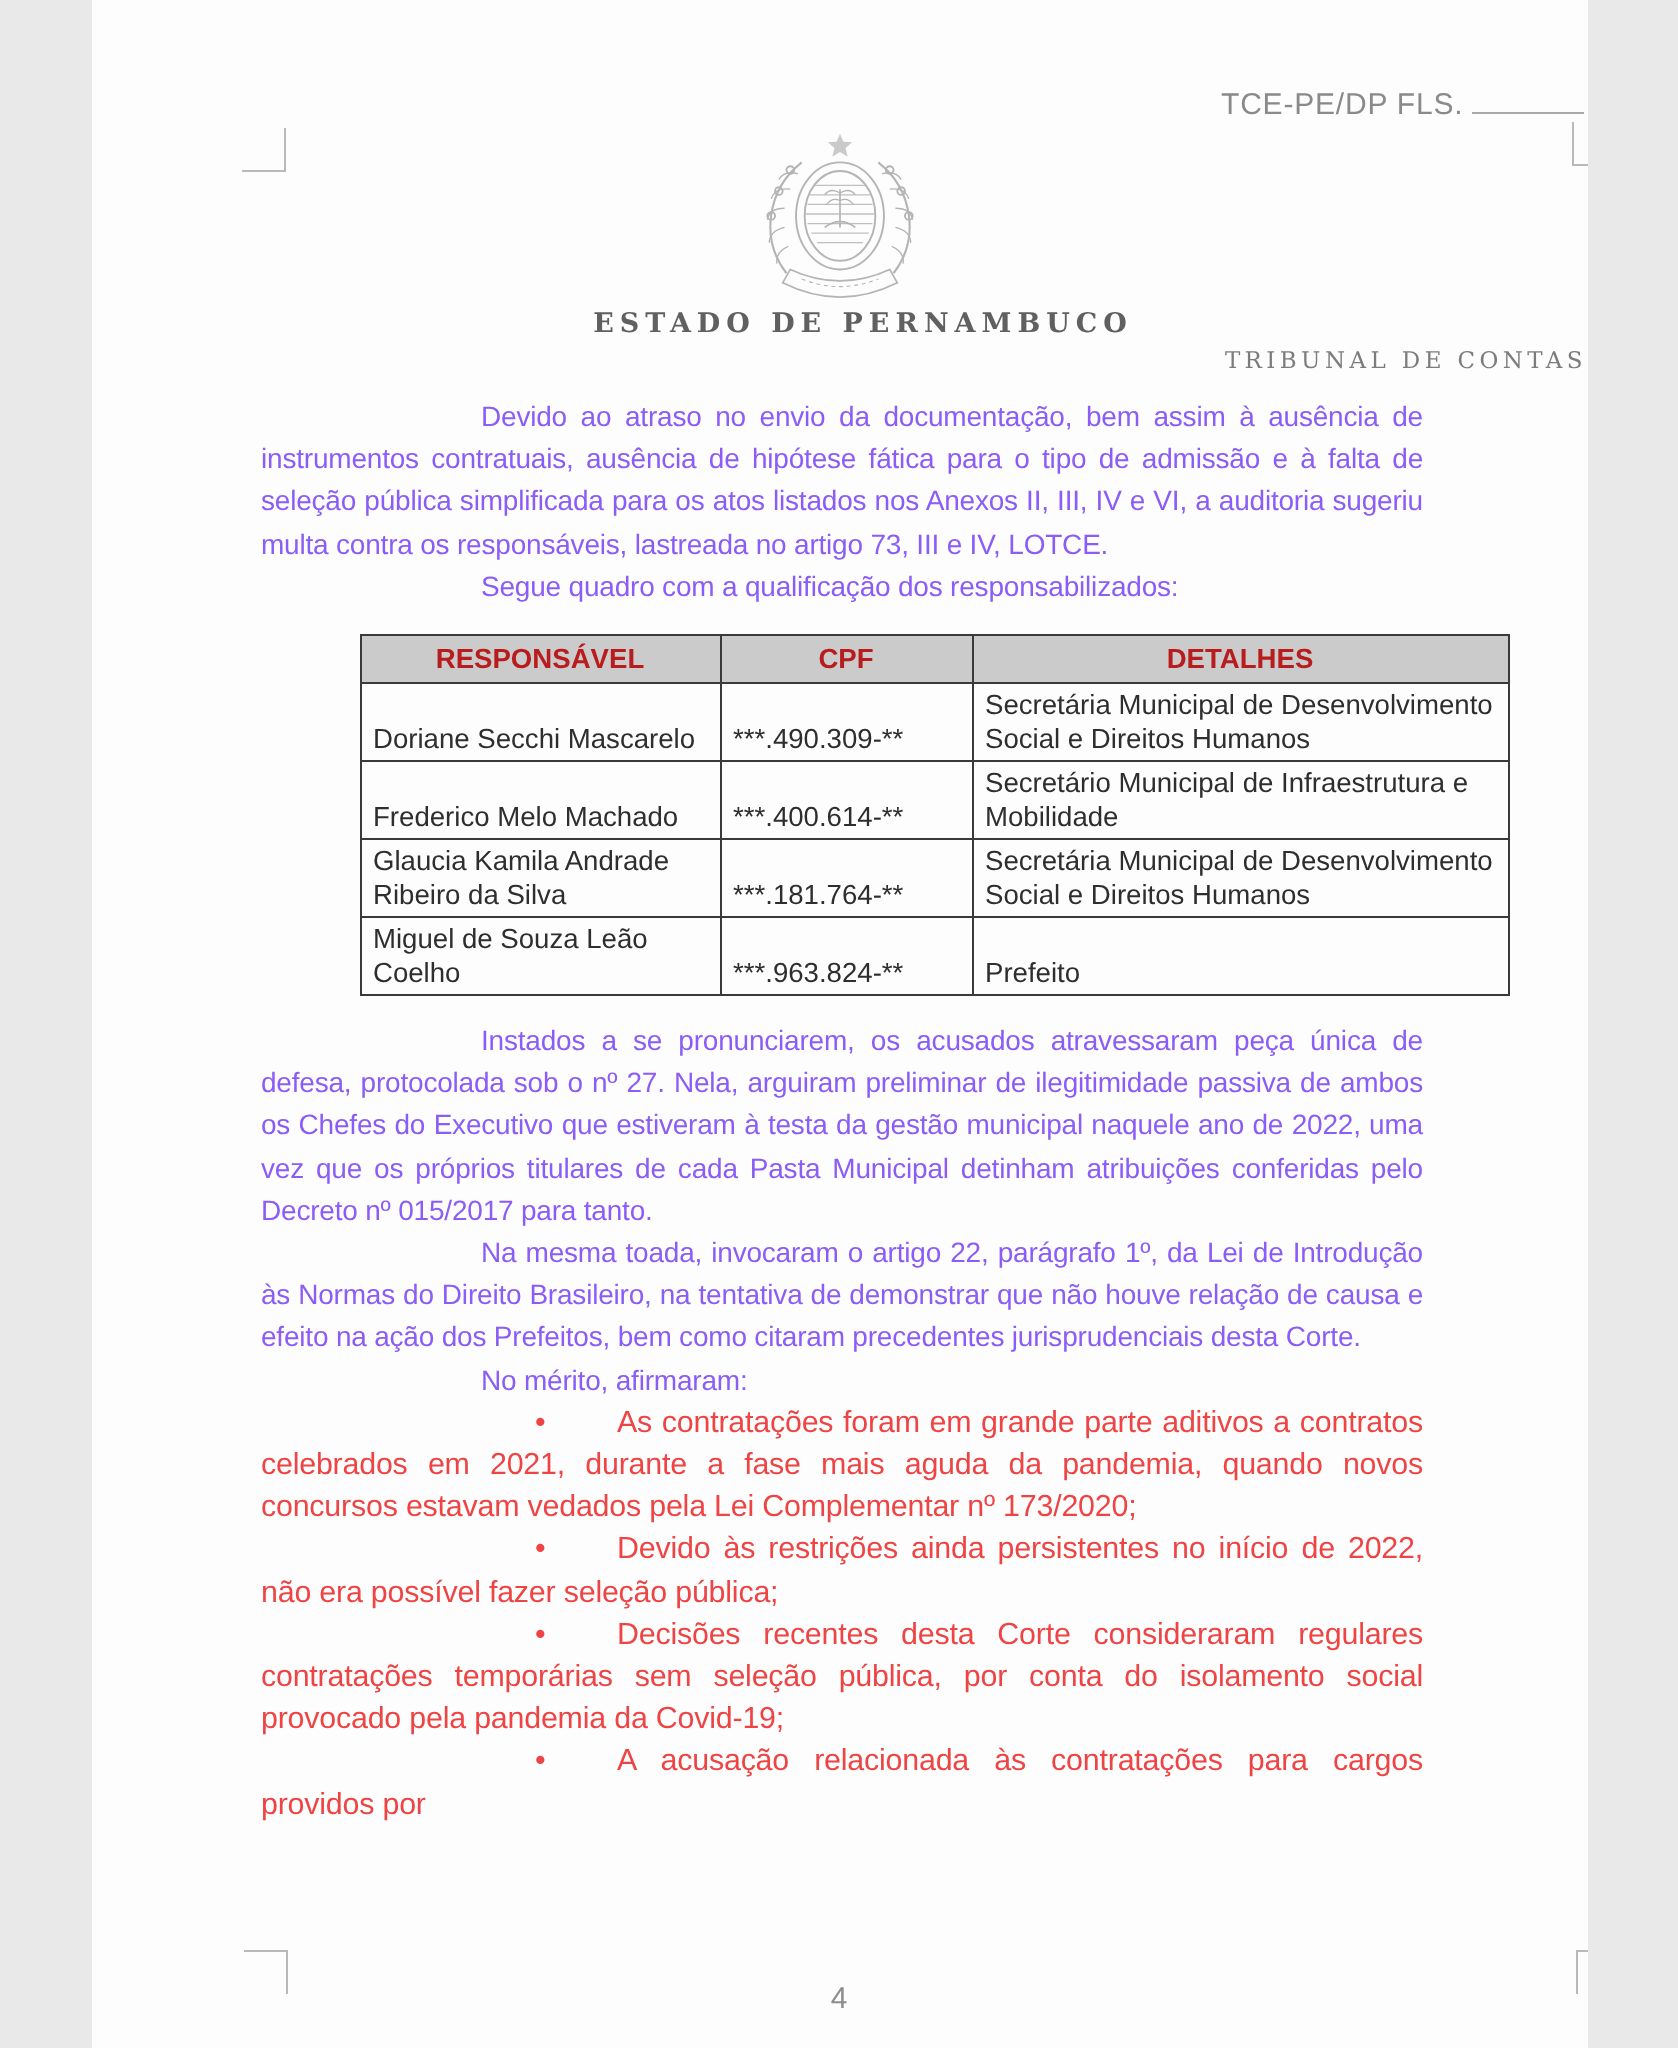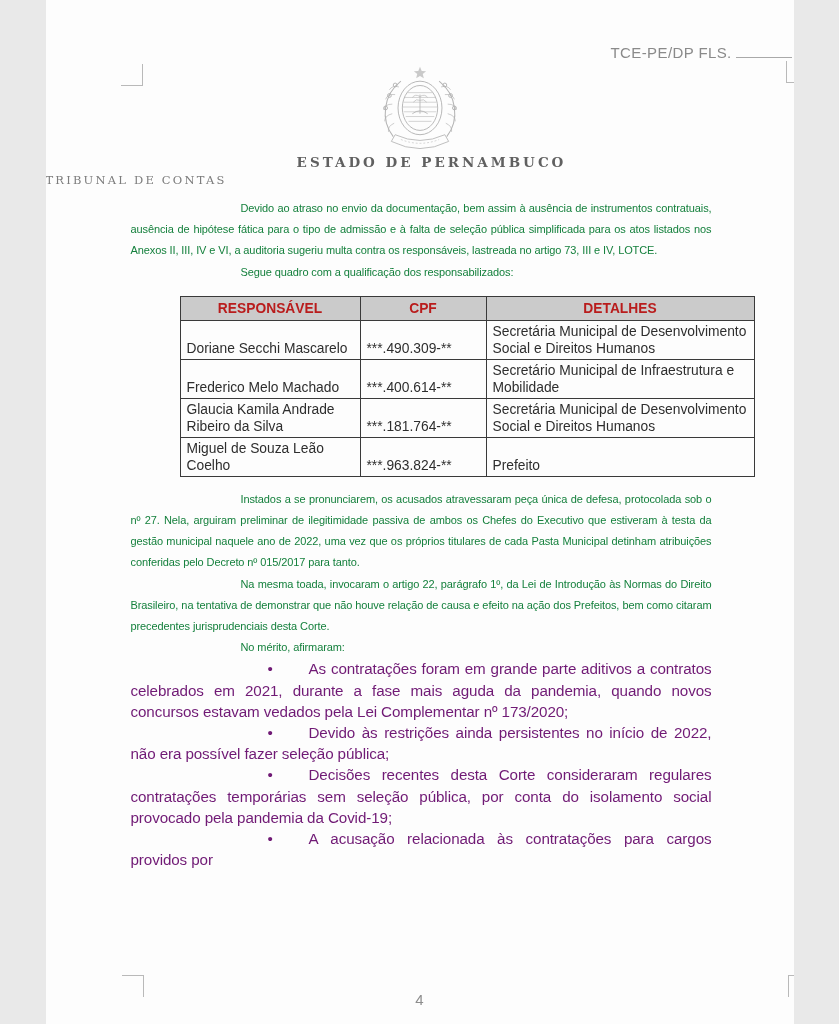--- a/index.html
+++ b/index.html
@@ -27,34 +27,34 @@
   }
   .docref .blank{display:inline-block;width:56px;border-bottom:1.6px solid #a9a9a9;height:1px;margin-left:4px;}
   
   .crest{display:block;margin:64px auto 0 auto;width:116px;height:86px;}
   .org1{
     text-align:center;margin-top:4px;
     font-family:"DejaVu Serif","Liberation Serif",serif;
     font-weight:700;font-size:13.5px;letter-spacing:3px;color:#606060;padding-left:24px;
   }
   .org2{
-    text-align:left;margin-top:3px;
+    text-align:right;margin-top:3px;
     font-family:"DejaVu Serif","Liberation Serif",serif;
     font-weight:400;font-size:11.5px;letter-spacing:2.2px;color:#7c7c7c;
   }
   
   .content{margin:11px 82px 0 85px;}
   .para{
-    margin:0;font-size:11px;line-height:21.2px;
-    text-align:justify;text-indent:110px;color:#15803d;
+    margin:0;font-size:14px;line-height:21.2px;
+    text-align:justify;text-indent:110px;color:#8b5cf6;
     letter-spacing:-0.1px;
   }
   .bullet-para{
     margin:0;font-size:15.2px;line-height:21.2px;
-    text-align:justify;text-indent:137px;color:#701a75;
+    text-align:justify;text-indent:137px;color:#ef4444;
     letter-spacing:-0.1px;
   }
   .bullet-glyph{display:inline-block;width:41px;text-indent:0;}
   
   table.resp{
     border-collapse:collapse;table-layout:fixed;
     margin:13px 0 12px 49px;width:574px;
     font-size:13.8px;line-height:17px;color:#2e2e2e;
   }
   table.resp th,table.resp td{

